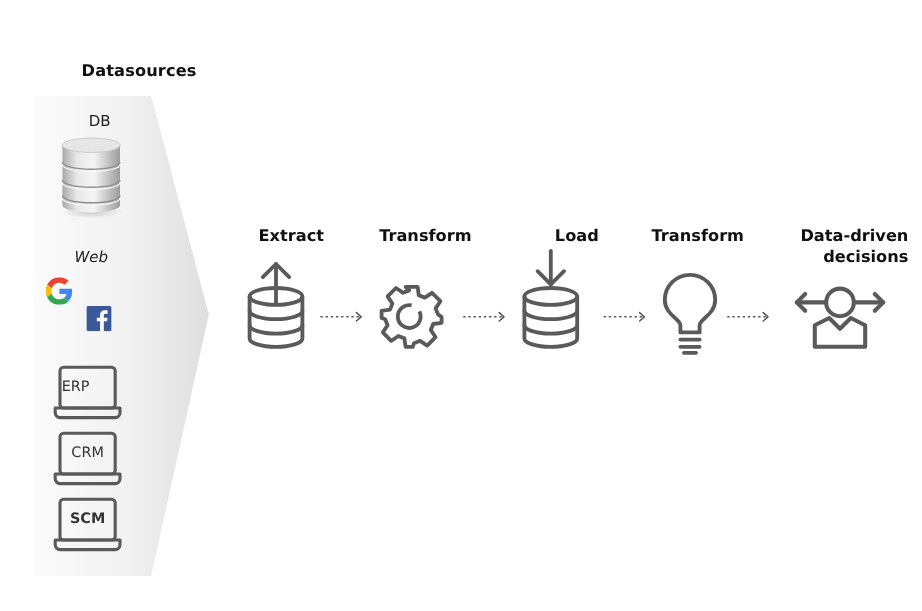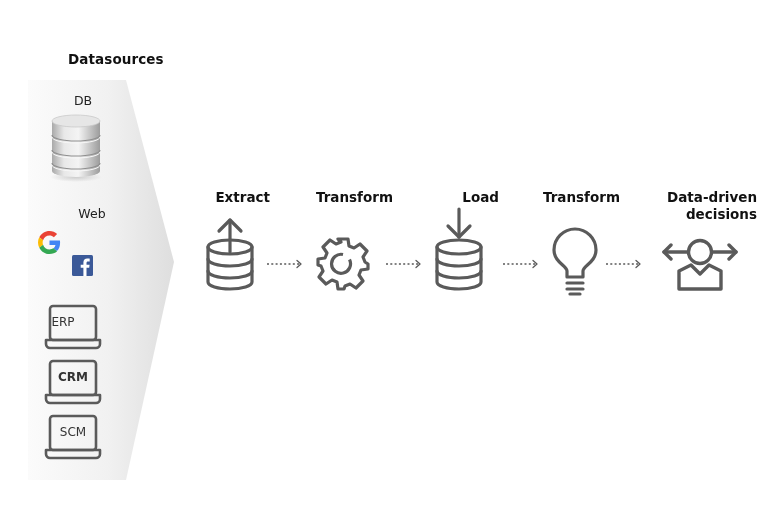--- a/index.html
+++ b/index.html
@@ -46,21 +46,21 @@
   <path d="M4,8 L4,58 A24,6 0 0 0 52,58 L52,8 Z" fill="url(#cyl)"></path>
   <ellipse cx="28" cy="8" rx="24" ry="6" fill="#e6e6e6" stroke="#c9c9c9" stroke-width="0.8"></ellipse>
   <path d="M4,22 A24,6 0 0 0 52,22" fill="none" stroke="#8f8f8f" stroke-width="1.2"></path>
   <path d="M4,24 A24,6 0 0 0 52,24" fill="none" stroke="#f8f8f8" stroke-width="1"></path>
   <path d="M4,37 A24,6 0 0 0 52,37" fill="none" stroke="#8f8f8f" stroke-width="1.2"></path>
   <path d="M4,39 A24,6 0 0 0 52,39" fill="none" stroke="#f8f8f8" stroke-width="1"></path>
   <path d="M4,50 A24,6 0 0 0 52,50" fill="none" stroke="#8f8f8f" stroke-width="1.2"></path>
   <path d="M4,52 A24,6 0 0 0 52,52" fill="none" stroke="#f8f8f8" stroke-width="1"></path>
 </svg>
 
-<div class="src-label" style="left:70px;top:206px;width:44px;">Web</div>
+<div class="src-label" style="left:54px;top:206px;width:44px;font-style:italic;">Web</div>
 
 <svg class="icon" style="left:38px;top:231px;" width="23" height="23" viewBox="0 0 48 48">
   <path fill="#EA4335" d="M24 9.5c3.5 0 6.6 1.2 9.1 3.6l6.8-6.8C35.8 2.4 30.3 0 24 0 14.6 0 6.6 5.4 2.7 13.3l7.9 6.1C12.5 13.6 17.8 9.5 24 9.5z"></path>
   <path fill="#4285F4" d="M46.1 24.5c0-1.6-.1-3.1-.4-4.5H24v9h12.4c-.5 2.9-2.2 5.3-4.6 6.9l7.7 6c4.5-4.2 6.6-10.3 6.6-17.4z"></path>
   <path fill="#FBBC05" d="M10.5 28.6c-.5-1.4-.8-3-.8-4.6s.3-3.2.8-4.6l-7.9-6.1C1 16.6 0 20.2 0 24s1 7.4 2.7 10.7l7.8-6.1z"></path>
   <path fill="#34A853" d="M24 48c6.5 0 11.9-2.1 15.9-5.8l-7.7-6c-2.2 1.5-5 2.3-8.2 2.3-6.2 0-11.5-4.2-13.4-9.9l-7.9 6.1C6.6 42.6 14.6 48 24 48z"></path>
 </svg>
 
 <svg class="icon" style="left:72px;top:255px;" width="21" height="21" viewBox="0 0 21 21">
   <rect x="0" y="0" width="21" height="21" rx="1.5" fill="#3b5998"></rect>
@@ -73,29 +73,29 @@
     <path d="M2,36 L56,36 L56,40 A4,4 0 0 1 52,44 L6,44 A4,4 0 0 1 2,40 Z" fill="none" stroke="#5a5a5a" stroke-width="2.6" stroke-linejoin="round"></path>
   </svg>
   <div class="abs" style="left:6px;top:11px;width:26px;text-align:center;font-size:12px;color:#333;">ERP</div>
 </div>
 
 <div class="icon" style="left:44px;top:359px;">
   <svg width="58" height="46" viewBox="0 0 58 46">
     <rect x="6" y="2" width="46" height="34" rx="3" fill="none" stroke="#5a5a5a" stroke-width="2.6"></rect>
     <path d="M2,36 L56,36 L56,40 A4,4 0 0 1 52,44 L6,44 A4,4 0 0 1 2,40 Z" fill="none" stroke="#5a5a5a" stroke-width="2.6" stroke-linejoin="round"></path>
   </svg>
-  <div class="abs" style="left:6px;top:11px;width:46px;text-align:center;font-size:12px;color:#333;font-weight:bold;">CRM</div>
+  <div class="abs" style="left:6px;top:11px;width:46px;text-align:center;font-size:12px;color:#333;">CRM</div>
 </div>
 
 <div class="icon" style="left:44px;top:414px;">
   <svg width="58" height="46" viewBox="0 0 58 46">
     <rect x="6" y="2" width="46" height="34" rx="3" fill="none" stroke="#5a5a5a" stroke-width="2.6"></rect>
     <path d="M2,36 L56,36 L56,40 A4,4 0 0 1 52,44 L6,44 A4,4 0 0 1 2,40 Z" fill="none" stroke="#5a5a5a" stroke-width="2.6" stroke-linejoin="round"></path>
   </svg>
-  <div class="abs" style="left:6px;top:11px;width:46px;text-align:center;font-size:12px;color:#333;">SCM</div>
+  <div class="abs" style="left:6px;top:11px;width:46px;text-align:center;font-size:12px;color:#333;font-weight:bold;">SCM</div>
 </div>
 
 <div class="stage-label" style="left:190px;top:189px;width:80px;">Extract</div>
 <div class="stage-label" style="left:293px;top:189px;width:100px;">Transform</div>
 <div class="stage-label" style="left:419px;top:189px;width:80px;">Load</div>
 <div class="stage-label" style="left:530px;top:189px;width:90px;">Transform</div>
 <div class="stage-label" style="left:645px;top:189px;width:112px;">
   <div>Data-driven</div>
   <div>decisions</div>
 </div>

